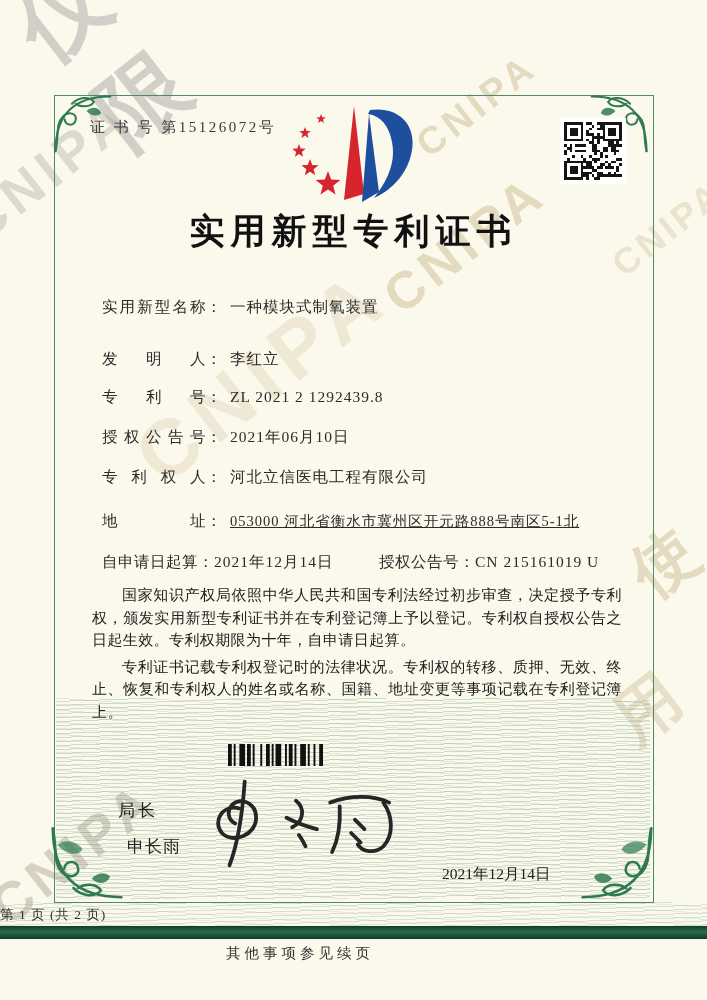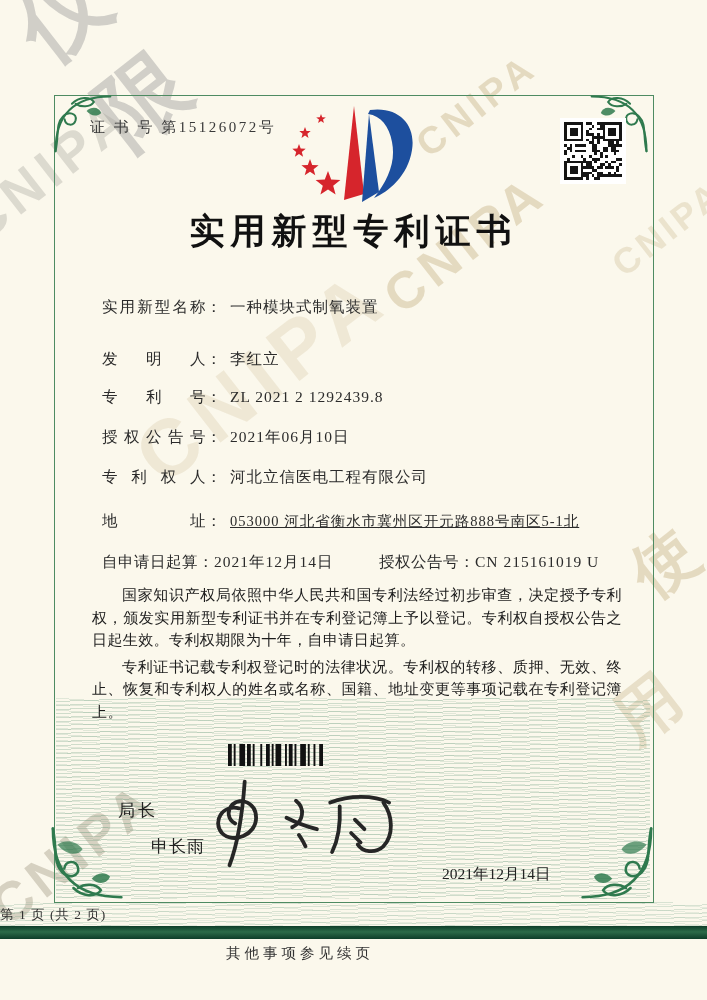--- a/index.html
+++ b/index.html
@@ -55,21 +55,21 @@
   .r5{top:511px;text-decoration:underline;} .r5 .fvalue{font-size:14.5px;}
   .rgrant{top:552px;}
   .grant-right{position:absolute; left:277px; white-space:nowrap;}
   
   .paras{position:absolute; left:92px; top:584px; width:530px; font-size:15px;
          line-height:22.5px; text-align:justify; color:#1c1c1c; letter-spacing:.4px;}
   .paras p{margin:0 0 4px 0; text-indent:2em;}
   
   .barcode{position:absolute; left:228px; top:744px; width:112px; height:22px;}
   .director-label{position:absolute; left:118px; top:799px; font-size:17px; letter-spacing:3px; color:#222;}
-  .director-name{position:absolute; left:127px; top:835px; font-size:17px; letter-spacing:1px; color:#222;margin-left:24px;}
+  .director-name{position:absolute; left:127px; top:835px; font-size:17px; letter-spacing:1px; color:#222;}
   .signature{position:absolute; left:198px; top:776px; width:215px; height:95px;}
   .issue-date{position:absolute; left:442px; top:864px; font-size:15.5px; color:#222;}
   .page-ind{position:absolute; left:0; top:906px; width:707px; font-size:13.5px; color:#333; letter-spacing:1px;}
   .band{position:absolute; left:0; top:926px; width:707px; height:13px;
         background:linear-gradient(180deg,#0e3d29 0%,#2c6b49 45%,#0e3d29 100%);}
   .footer-note{position:absolute; left:0; top:944px; width:600px; text-align:center;
                font-size:14.5px; letter-spacing:4px; color:#333;}
 </style>
 </head>
 <body>

